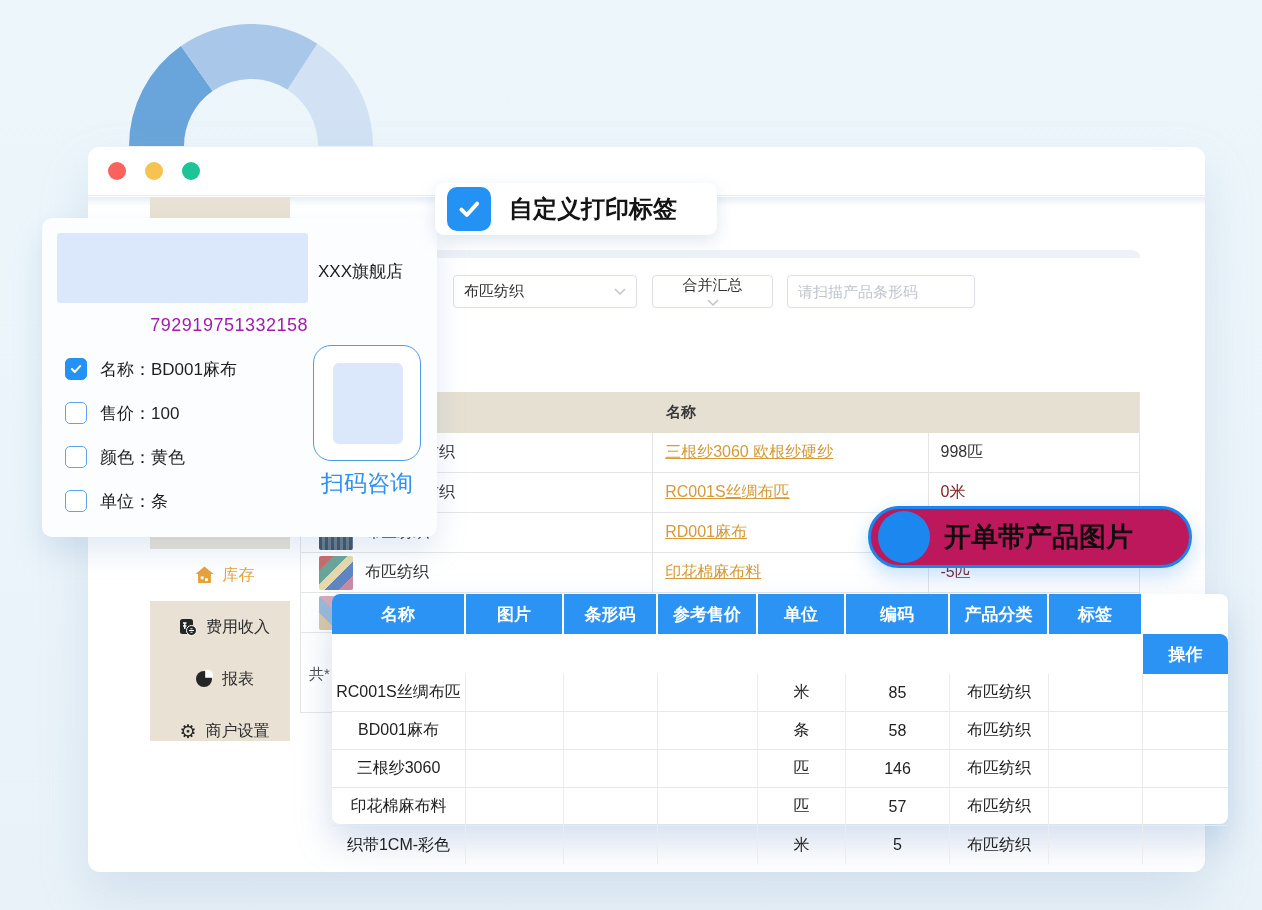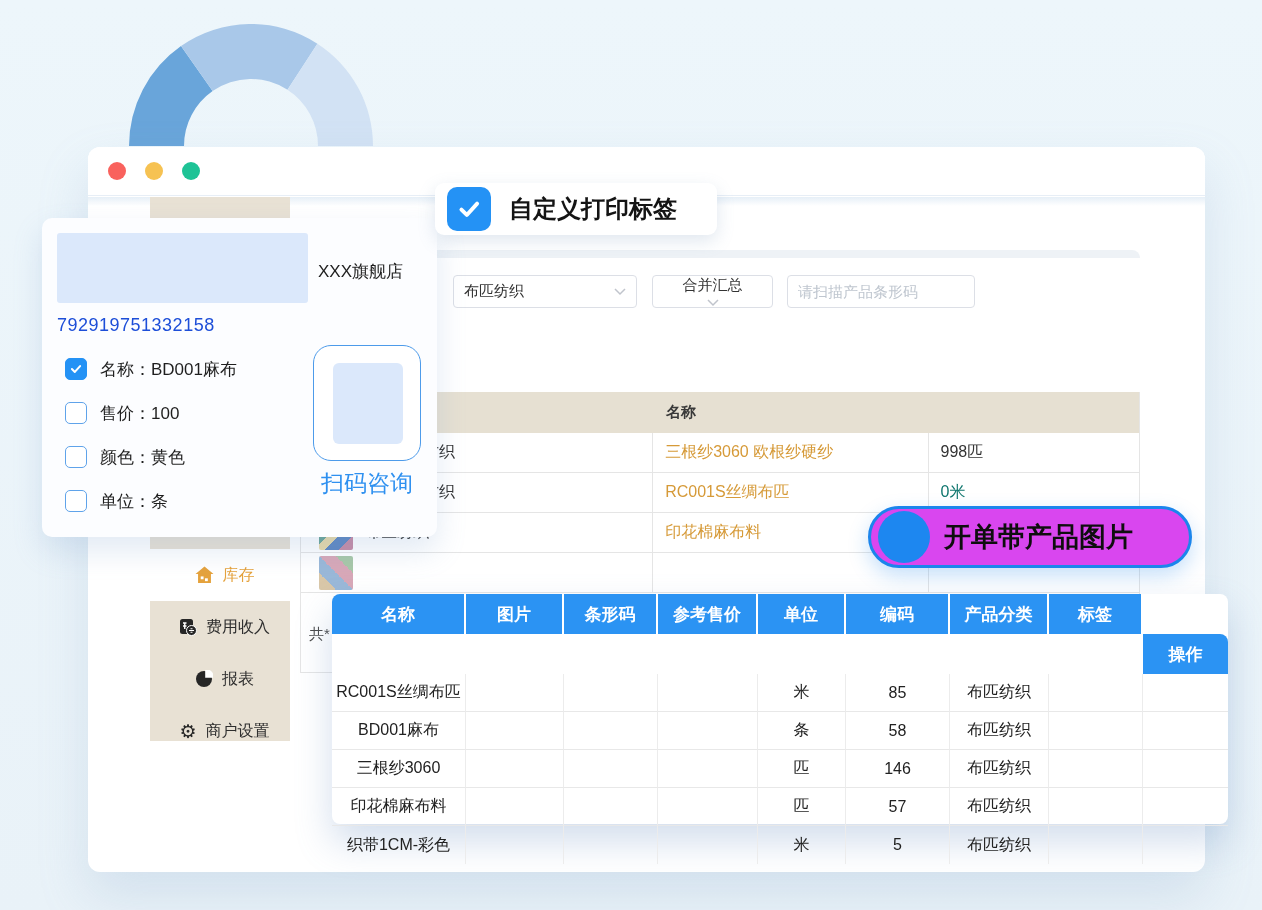--- a/index.html
+++ b/index.html
@@ -58,31 +58,31 @@
   .c-cat { width:352px; display:flex; align-items:center; height:100%; }
   .c-name { width:276px; border-left:1px solid #E5E5E5; height:100%; display:flex; align-items:center; padding-left:12px; }
   .c-stock { width:212px; border-left:1px solid #E5E5E5; height:100%; display:flex; align-items:center; padding-left:12px; font-size:16px; color:#333; }
   .inv-head .c-cat, .inv-head .c-name, .inv-head .c-stock { font-size:15px; font-weight:bold; color:#3A3A3A; border-color:transparent; }
   .thumb { width:34px; height:34px; border-radius:2px; margin-left:18px; margin-right:12px; flex:0 0 auto; }
   .thumb.denim { background:repeating-linear-gradient(90deg,#3C4C5C 0 3px,#61758A 3px 6px); }
   .thumb.print { background:linear-gradient(135deg,#C96A6A 0 22%,#6AA598 22% 42%,#E8D9A8 42% 58%,#5E87C2 58% 78%,#C78BA5 78%); }
   .thumb.print2 { background:linear-gradient(45deg,#D9C7A8 0 25%,#9AB8D8 25% 50%,#D8A8B8 50% 75%,#A8C8A8 75%); }
   .cat-text { font-size:16px; color:#333; white-space:nowrap; }
   .no-thumb .cat-text { padding-left:90px; }
-  .name-link { font-size:16px; color:#D69A38; cursor:pointer; white-space:nowrap; }
-  .stock-red { color:#0f766e; }
+  .name-link { font-size:16px; color:#D69A38; text-decoration:underline; cursor:pointer; white-space:nowrap; }
+  .stock-red { color:#7f1d1d; }
   .inv-footer { height:80px; border-bottom:1px solid #E5E5E5; padding-left:8px; padding-top:32px; font-size:15px; color:#4A4A4A; background:#fff; }
 
   
   .label-card { position:absolute; left:42px; top:218px; width:395px; height:319px;
     background:#FCFDFF; border-radius:10px; box-shadow:0 14px 30px rgba(110,150,200,.20); z-index:40; }
   .img-ph { position:absolute; left:15px; top:15px; width:251px; height:70px; background:#DBE8FB; border-radius:3px; }
   .shop-name { position:absolute; left:276px; top:42px; width:112px; font-size:17px; color:#1E1E1E; }
-  .barcode-num { position:absolute; left:15px; top:97px; width:251px; text-align:left;
-    font-size:18px; letter-spacing:.5px; color:#1d4ed8; }
+  .barcode-num { position:absolute; left:15px; top:97px; width:251px; text-align:right;
+    font-size:18px; letter-spacing:.5px; color:#a21caf; }
   .fields { position:absolute; left:0; top:129px; width:260px; }
   .field-row { height:44px; display:flex; align-items:center; gap:13px; padding-left:23px; }
   .cb { width:22px; height:22px; border-radius:5px; border:1.5px solid #5FA3EA; background:#fff;
     display:flex; align-items:center; justify-content:center; cursor:pointer; flex:0 0 auto; }
   .cb svg { display:none; }
   .cb.checked { background:#2492F5; border-color:#2492F5; }
   .cb.checked svg { display:block; }
   .field-label { font-size:17px; color:#1F1F1F; white-space:nowrap; }
   .qr-box { position:absolute; left:271px; top:127px; width:108px; height:116px;
     border:1.5px solid #4D9BEA; border-radius:18px; background:#fff; }
@@ -93,21 +93,21 @@
   
   .badge-print { position:absolute; left:435px; top:183px; width:282px; height:52px;
     background:#fff; border-radius:9px; box-shadow:0 6px 18px rgba(100,135,175,.20);
     display:flex; align-items:center; z-index:50; }
   .check-sq { width:44px; height:44px; margin-left:12px; border-radius:10px; background:#2492F5;
     display:flex; align-items:center; justify-content:center; flex:0 0 auto; }
   .badge-print-text { margin-left:18px; font-size:24px; font-weight:bold; color:#141414; white-space:nowrap; }
 
   
   .callout { position:absolute; left:868px; top:506px; width:324px; height:62px;
-    background:#d946ef; border:3px solid #1B85EC; border-radius:31px;
+    background:#be185d; border:3px solid #1B85EC; border-radius:31px;
     box-shadow:0 8px 20px rgba(27,133,236,.25); display:flex; align-items:center; z-index:30; }
   .callout-circle { width:52px; height:52px; border-radius:50%; background:#1D87F0; margin-left:7px; flex:0 0 auto; }
   .callout-text { margin-left:14px; font-size:27px; font-weight:bold; color:#0E0E0E; white-space:nowrap; }
 
   
   .prod-card { position:absolute; left:332px; top:594px; width:896px; height:230px;
     background:#fff; border-radius:8px; box-shadow:0 18px 36px rgba(110,145,195,.30); z-index:35; }
   .prod-grid { display:grid; grid-template-columns:134px 98px 94px 100px 88px 104px 99px 94px 85px; }
   .ph-cell { height:40px; background:#2B93F3; color:#fff; font-size:17px; font-weight:bold;
     display:flex; align-items:center; justify-content:center; border-right:2px solid #fff; }
@@ -205,20 +205,30 @@
       <div class="c-cat">
           <span class="cat-text">布匹纺织</span>
         </div>
       <div class="c-name">
           <span class="name-link">RC001S丝绸布匹</span>
         </div>
       <div class="c-stock stock-red">0米</div>
     </div>
     <div class="inv-row">
       <div class="c-cat">
+          <span class="thumb denim"></span>
+          <span class="cat-text">布匹纺织</span>
+        </div>
+      <div class="c-name">
+          <span class="name-link">RD001麻布</span>
+        </div>
+      <div class="c-stock"></div>
+    </div>
+    <div class="inv-row">
+      <div class="c-cat">
           <span class="thumb print"></span>
           <span class="cat-text">布匹纺织</span>
         </div>
       <div class="c-name">
           <span class="name-link">印花棉麻布料</span>
         </div>
       <div class="c-stock stock-red">-5匹</div>
     </div>
     <div class="inv-row">
       <div class="c-cat">

